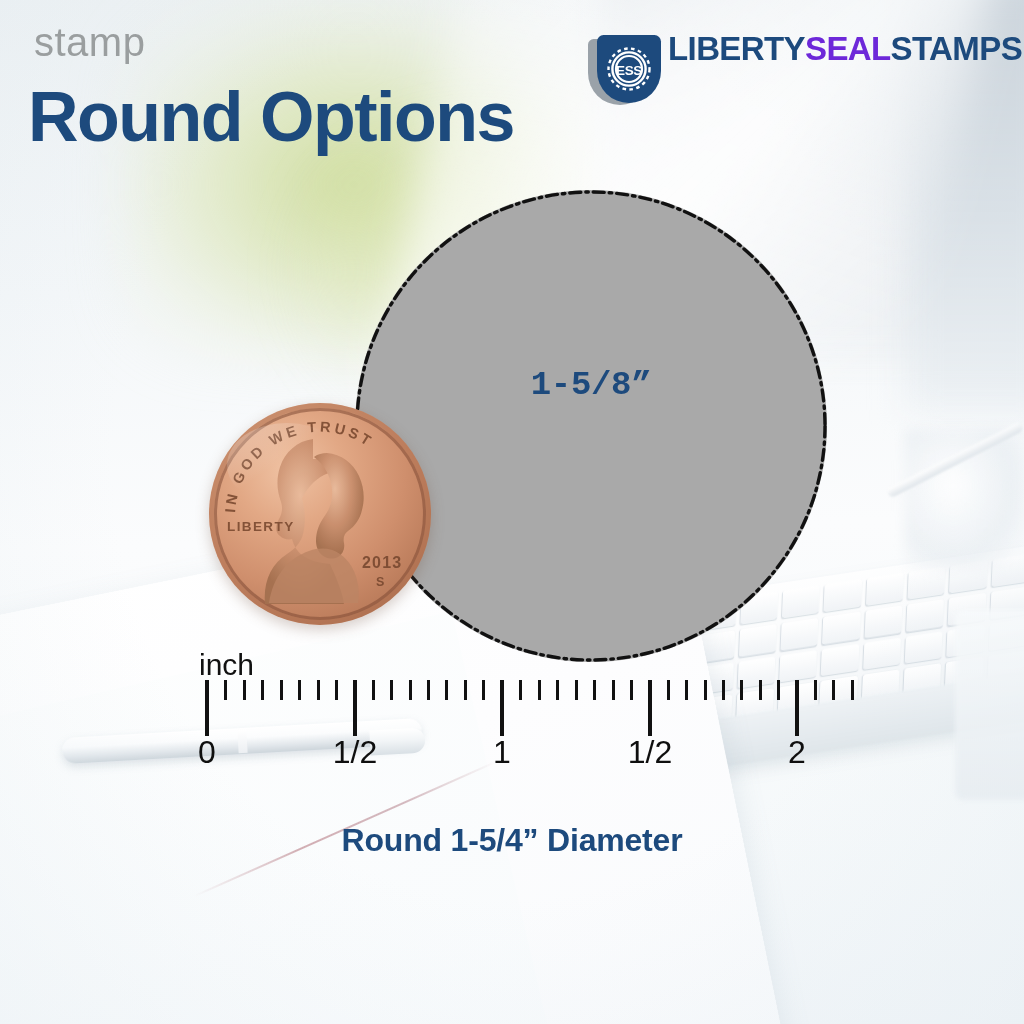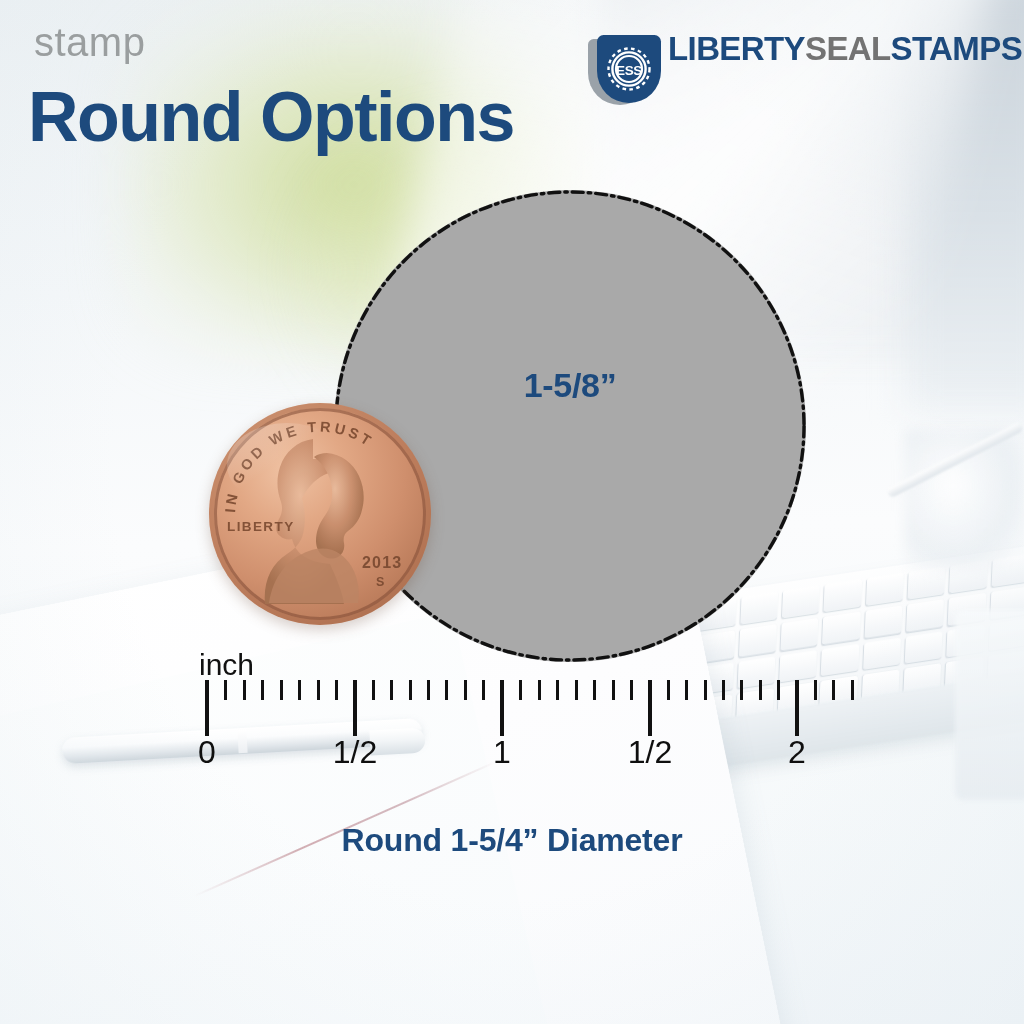--- a/index.html
+++ b/index.html
@@ -159,24 +159,24 @@
     position:absolute; left:9px; top:0; width:64px; height:68px;
     background:#1d4a7d;
     border-radius:7px 7px 34px 34px;
   }
   .logo-gear{ position:absolute; left:9px; top:0; width:64px; height:68px; }
   .logo-words{
     display:flex; align-items:flex-end; margin-left:6px;
     font-weight:700; font-size:33px; letter-spacing:-.6px; line-height:1;
   }
   .w-dark{ color:#1d4a7d; }
-  .w-grey{ color:#737373; }
-
-  
-  .circle-wrap{ position:absolute; left:334px; top:190px; width:472px; height:472px; }
+  .w-grey{ color:#6d28d9; }
+
+  
+  .circle-wrap{ position:absolute; left:355px; top:190px; width:472px; height:472px;font-family:Liberation Mono, monospace; }
   .circle-fill{
     position:absolute; inset:0; border-radius:50%;
     background:#a9a9a9;
   }
   .circle-dash{ position:absolute; inset:0; }
   .circle-label{
     position:absolute; left:0; right:0; top:176px;
     text-align:center; color:#1d4a7d;
     font-weight:700; line-height:1.16; font-size:34px; letter-spacing:-.3px;
   }

